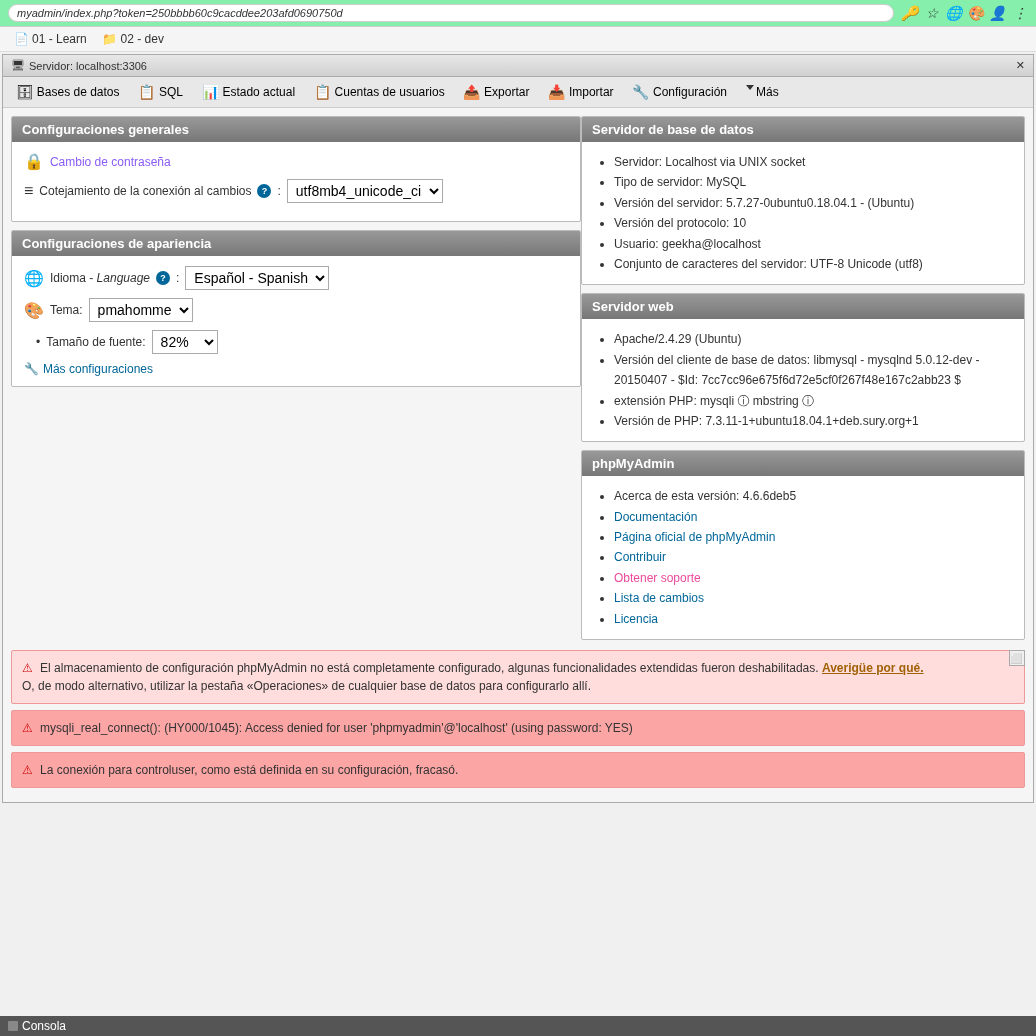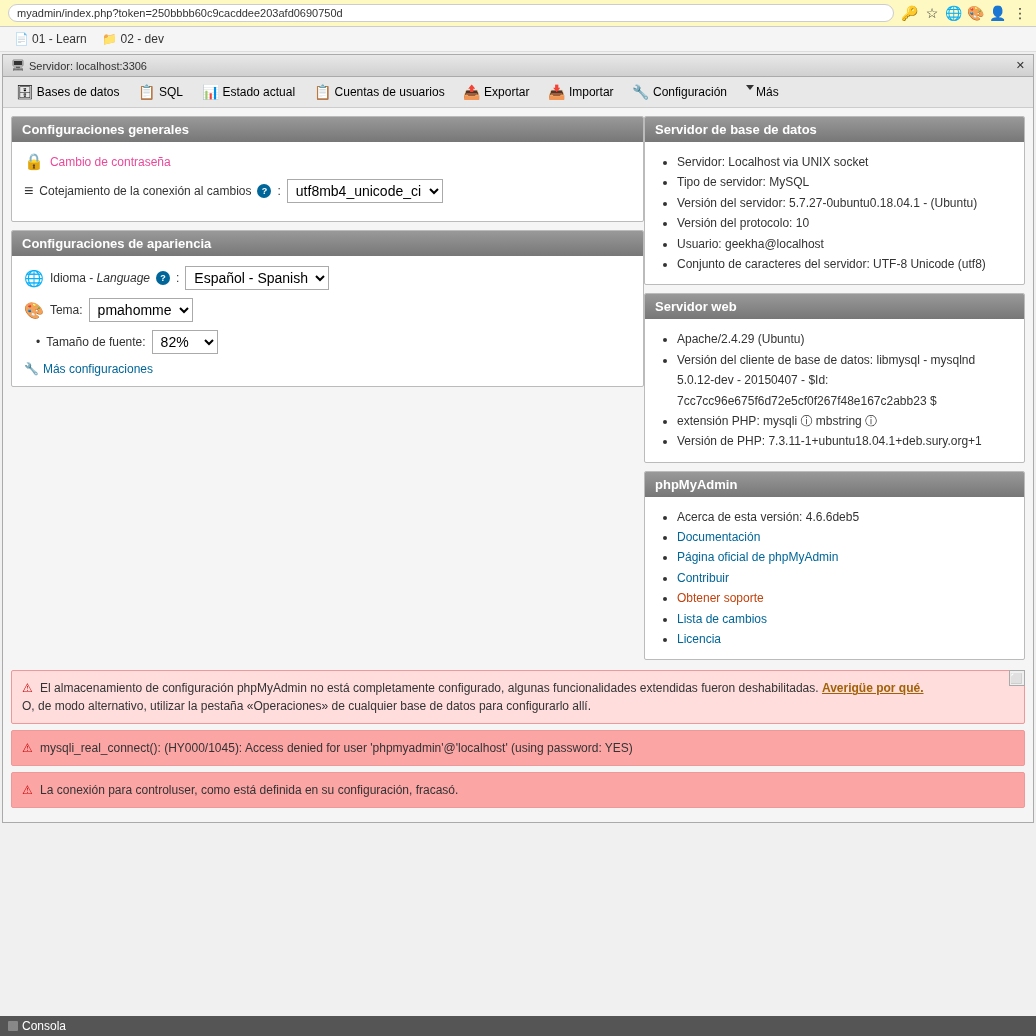--- a/index.html
+++ b/index.html
@@ -1,27 +1,28 @@
 <!DOCTYPE html>
 <html><head>
   <meta charset="utf-8">
   <style>
     * { box-sizing: border-box; margin: 0; padding: 0; }
     body { font-family: Arial, sans-serif; font-size: 12px; background: #f0f0f0; color: #333; }
 
     
     .browser-bar {
-      background: #fef9c3;
+      background: #86efac;
       border-bottom: 1px solid #ccc;
       padding: 4px 8px;
       display: flex;
       align-items: center;
       gap: 8px;
       font-size: 12px;
       color: #333;
+      font-style: italic;
     }
     .browser-url {
       flex: 1;
       background: white;
       border: 1px solid #ccc;
       border-radius: 10px;
       padding: 2px 8px;
       font-size: 11px;
       color: #333;
     }
@@ -117,21 +118,21 @@
       display: flex;
       justify-content: space-between;
     }
     .pma-left-col {
       flex: 1;
       display: flex;
       flex-direction: column;
       gap: 8px;
     }
     .pma-right-col {
-      width: 381px;
+      width: 444px;
       display: flex;
       flex-direction: column;
       gap: 8px;
     }
 
     
     .panel {
       border: 1px solid #bbb;
       border-radius: 2px;
       background: white;
@@ -364,21 +365,21 @@
 
       <div class="pma-left-col">
 
         <div class="panel">
           <div class="panel-header">
             <span>Configuraciones generales</span>
           </div>
           <div class="panel-body">
             <div class="form-row">
               <span class="form-section-icon">🔒</span>
-              <a href="#" style="color:#ec4899; text-decoration:none;">Cambio de contraseña</a>
+              <a href="#" style="color:#8b5cf6; text-decoration:none;">Cambio de contraseña</a>
             </div>
             <div class="form-row">
               <span class="form-section-icon">≡</span>
               <span>Cotejamiento de la conexión al cambios</span>
               <span class="info-icon">?</span>
               <span>:</span>
               <select>
                 <option>utf8mb4_unicode_ci</option>
               </select>
             </div>
@@ -463,21 +464,21 @@
         <div class="panel">
           <div class="panel-header">
             <span>phpMyAdmin</span>
           </div>
           <div class="panel-body">
             <ul class="info-list">
               <li><span>Acerca de esta versión: 4.6.6deb5</span></li>
               <li><a href="#" style="color:#069;">Documentación</a></li>
               <li><a href="#" style="color:#069;">Página oficial de phpMyAdmin</a></li>
               <li><a href="#" style="color:#069;">Contribuir</a></li>
-              <li><a href="#" style="color:#c2410c;">Obtener soporte</a></li>
+              <li><a href="#" style="color:#ec4899;">Obtener soporte</a></li>
               <li><a href="#" style="color:#069;">Lista de cambios</a></li>
               <li><a href="#" style="color:#069;">Licencia</a></li>
             </ul>
           </div>
         </div>
 
       </div>
     </div>
 
     <div style="margin-top: 10px; position: relative;">

